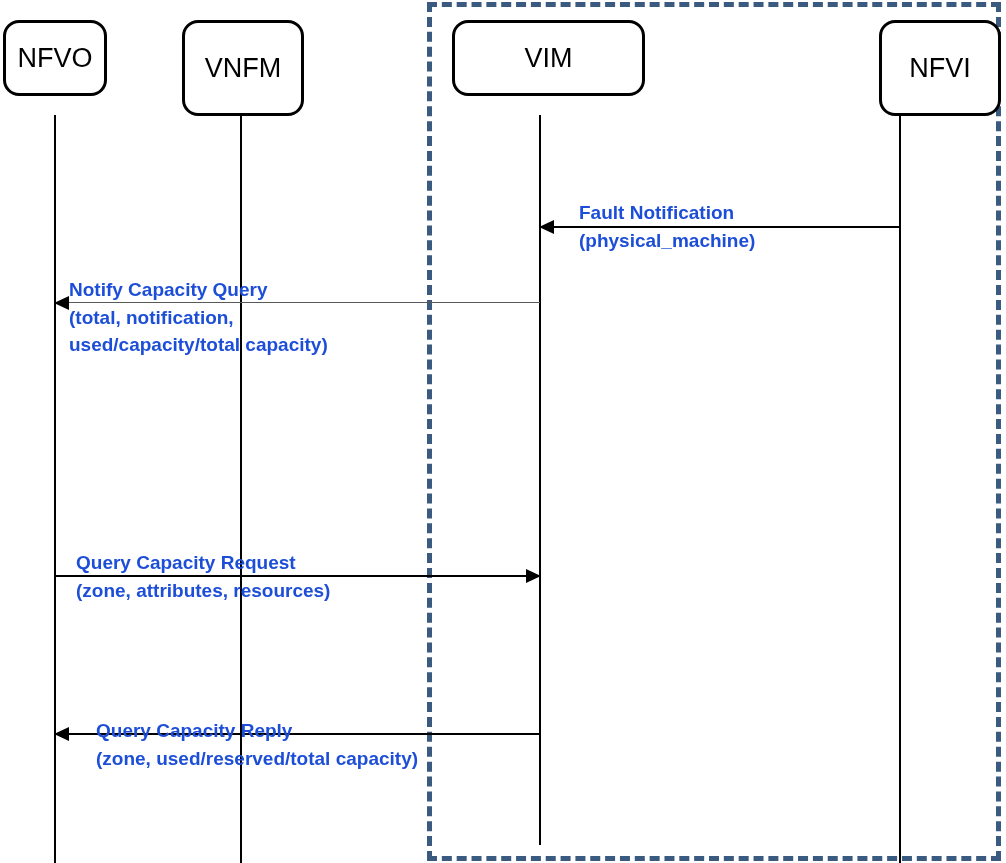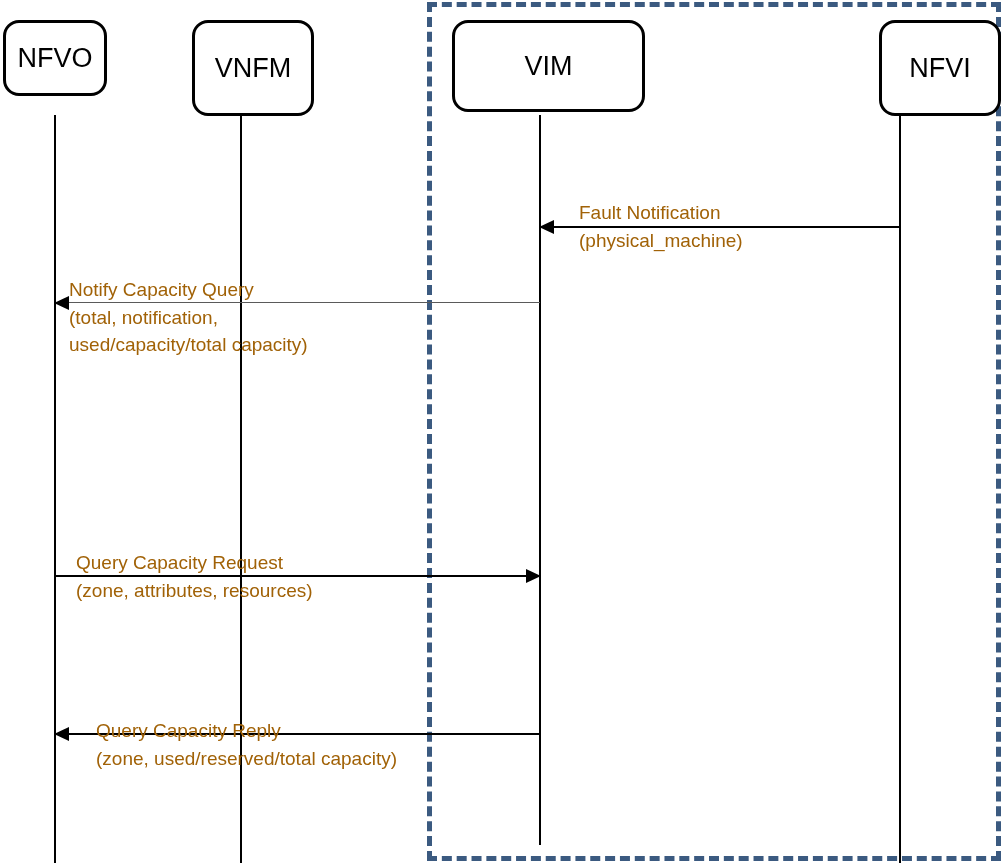--- a/index.html
+++ b/index.html
@@ -76,24 +76,25 @@
   }
   .arrowhead.right {
     border-top: 7px solid transparent;
     border-bottom: 7px solid transparent;
     border-left: 15px solid #000000;
   }
   
   .msg-label {
     position: absolute;
     font-size: 19px;
-    color: #a16207;
+    color: #1d4ed8;
     line-height: 1.45;
     white-space: nowrap;
     z-index: 5;
+    font-weight: bold;
   }
   .msg-label .line {
     display: block;
   }
 </style>
 </head>
 <body>
 
 <div id="diagram">
 
@@ -101,25 +102,25 @@
 
   <div class="lifeline" style="left:54px; top:115px; height:748px;"></div>
   <div class="lifeline" style="left:240px; top:115px; height:748px;"></div>
   <div class="lifeline" style="left:539px; top:115px; height:730px;"></div>
   <div class="lifeline" style="left:899px; top:115px; height:748px;"></div>
 
   <div class="actor" style="left:3px; top:20px; width:104px; height:76px;">
     <span class="actor-label">NFVO</span>
   </div>
 
-  <div class="actor" style="left:192px; top:20px; width:122px; height:96px;">
+  <div class="actor" style="left:182px; top:20px; width:122px; height:96px;">
     <span class="actor-label">VNFM</span>
   </div>
 
-  <div class="actor" style="left:452px; top:20px; width:193px; height:92px;">
+  <div class="actor" style="left:452px; top:20px; width:193px; height:76px;">
     <span class="actor-label">VIM</span>
   </div>
 
   <div class="actor" style="left:844px; top:20px; width:122px; height:96px;margin-left:35px;">
     <span class="actor-label">NFVI</span>
   </div>
 
   <div class="msg" style="left:552px; top:226px; width:348px;"></div>
   <div class="arrowhead left" style="left:539px; top:220px;"></div>
   <div class="msg-label" style="left:579px; top:199px;">

